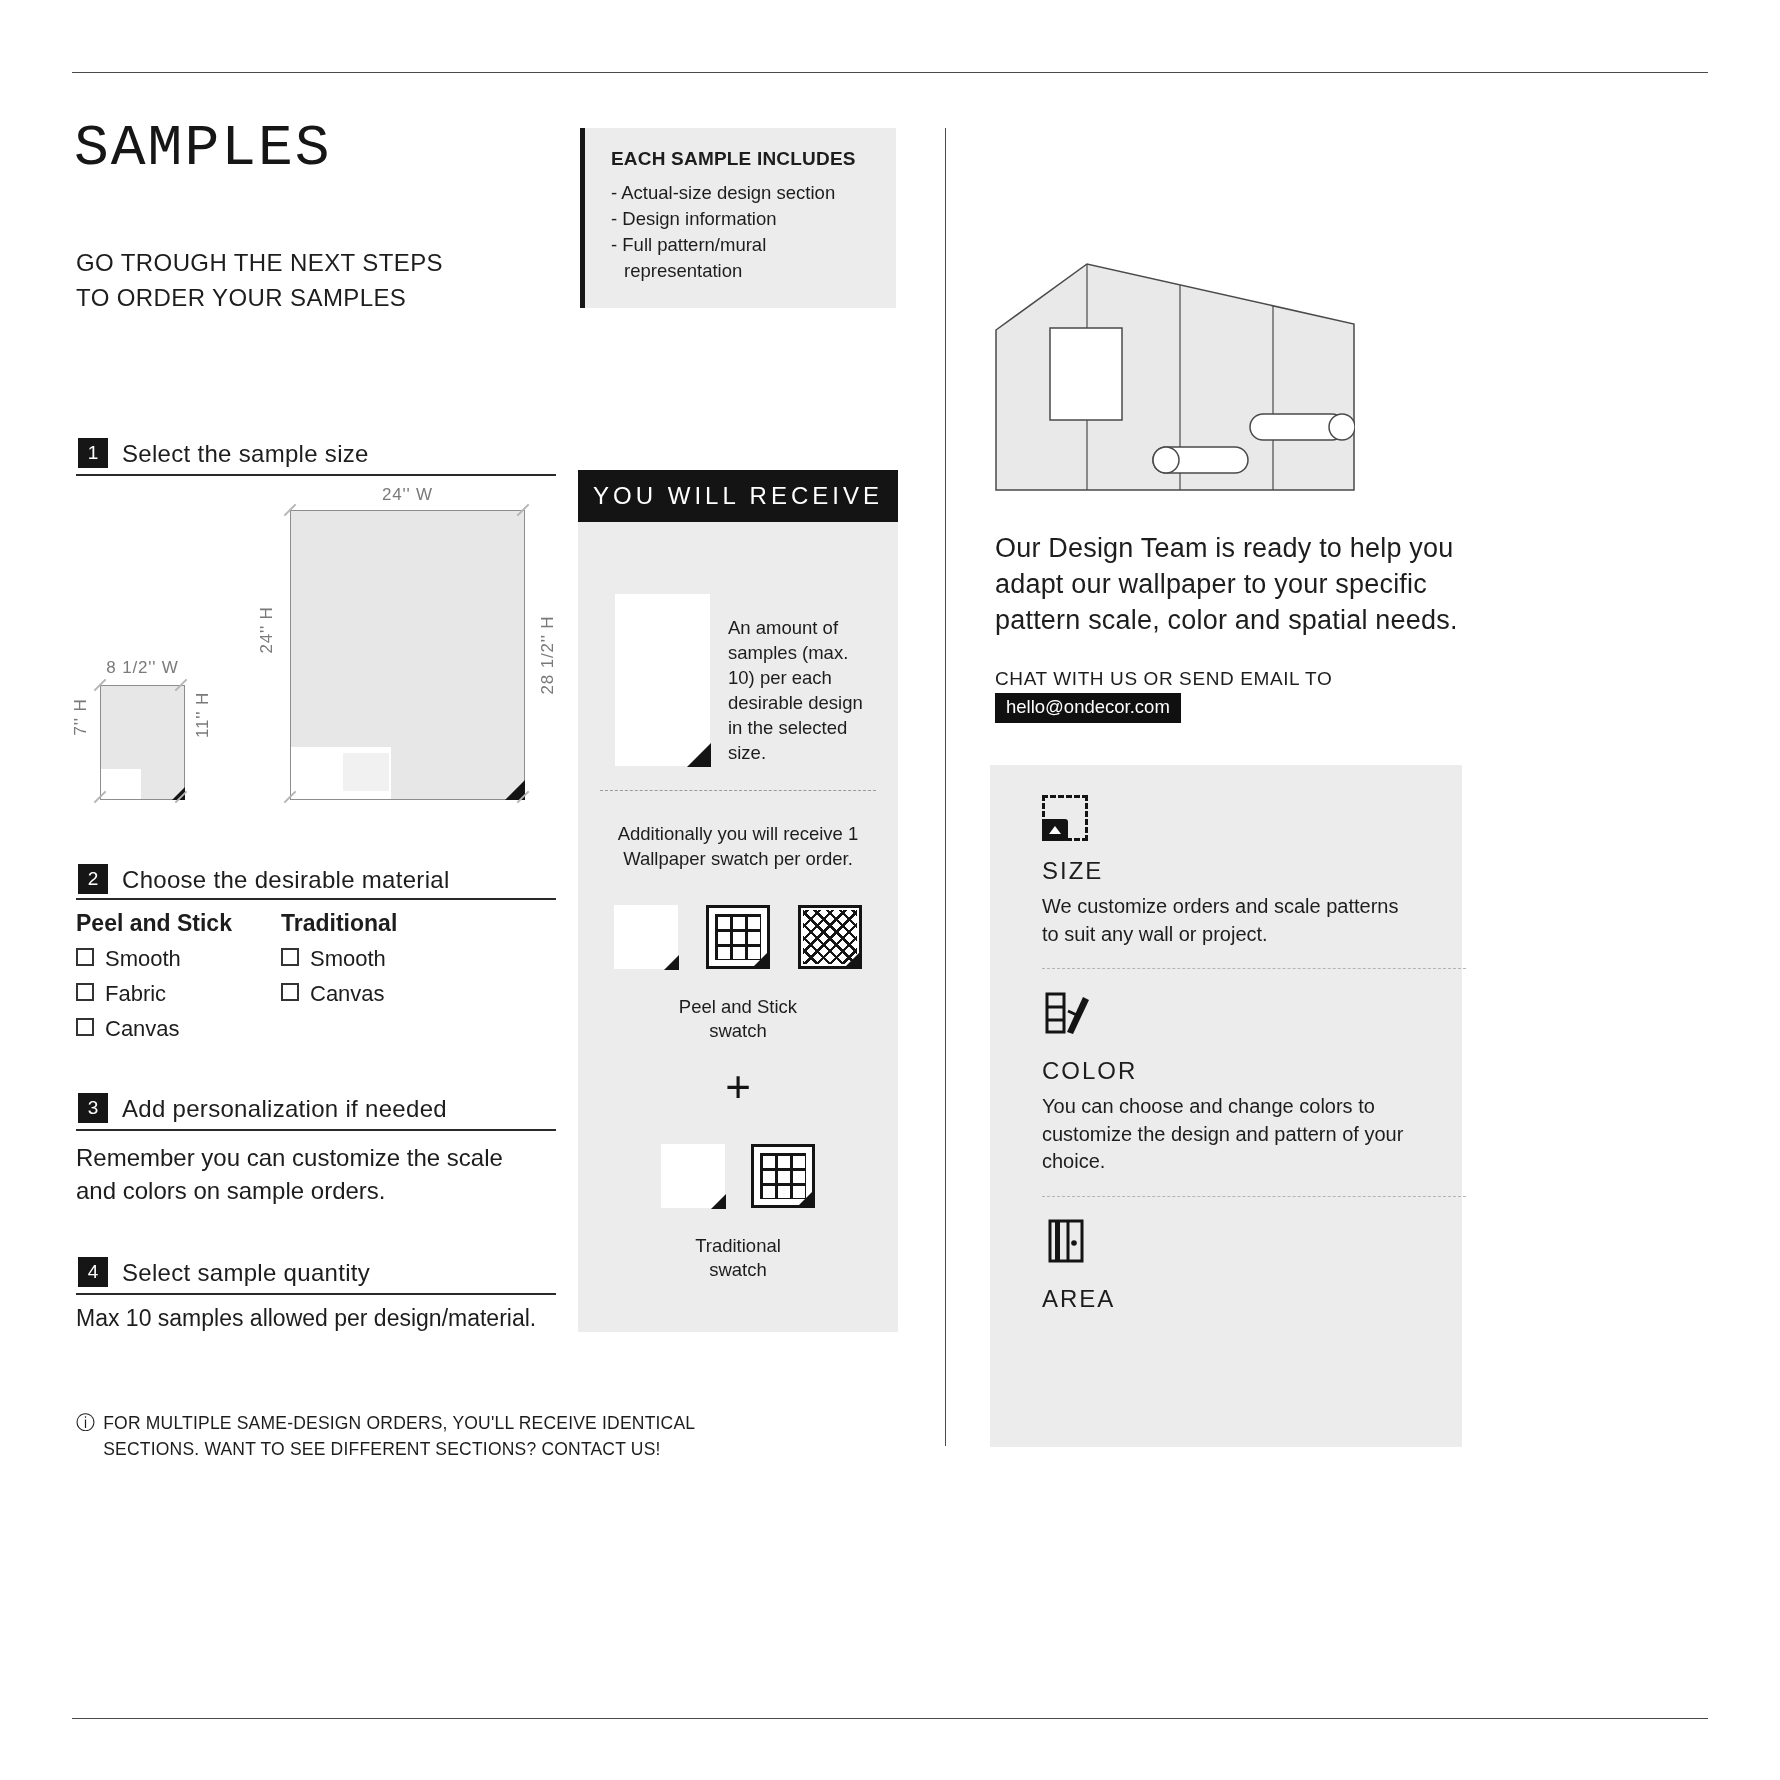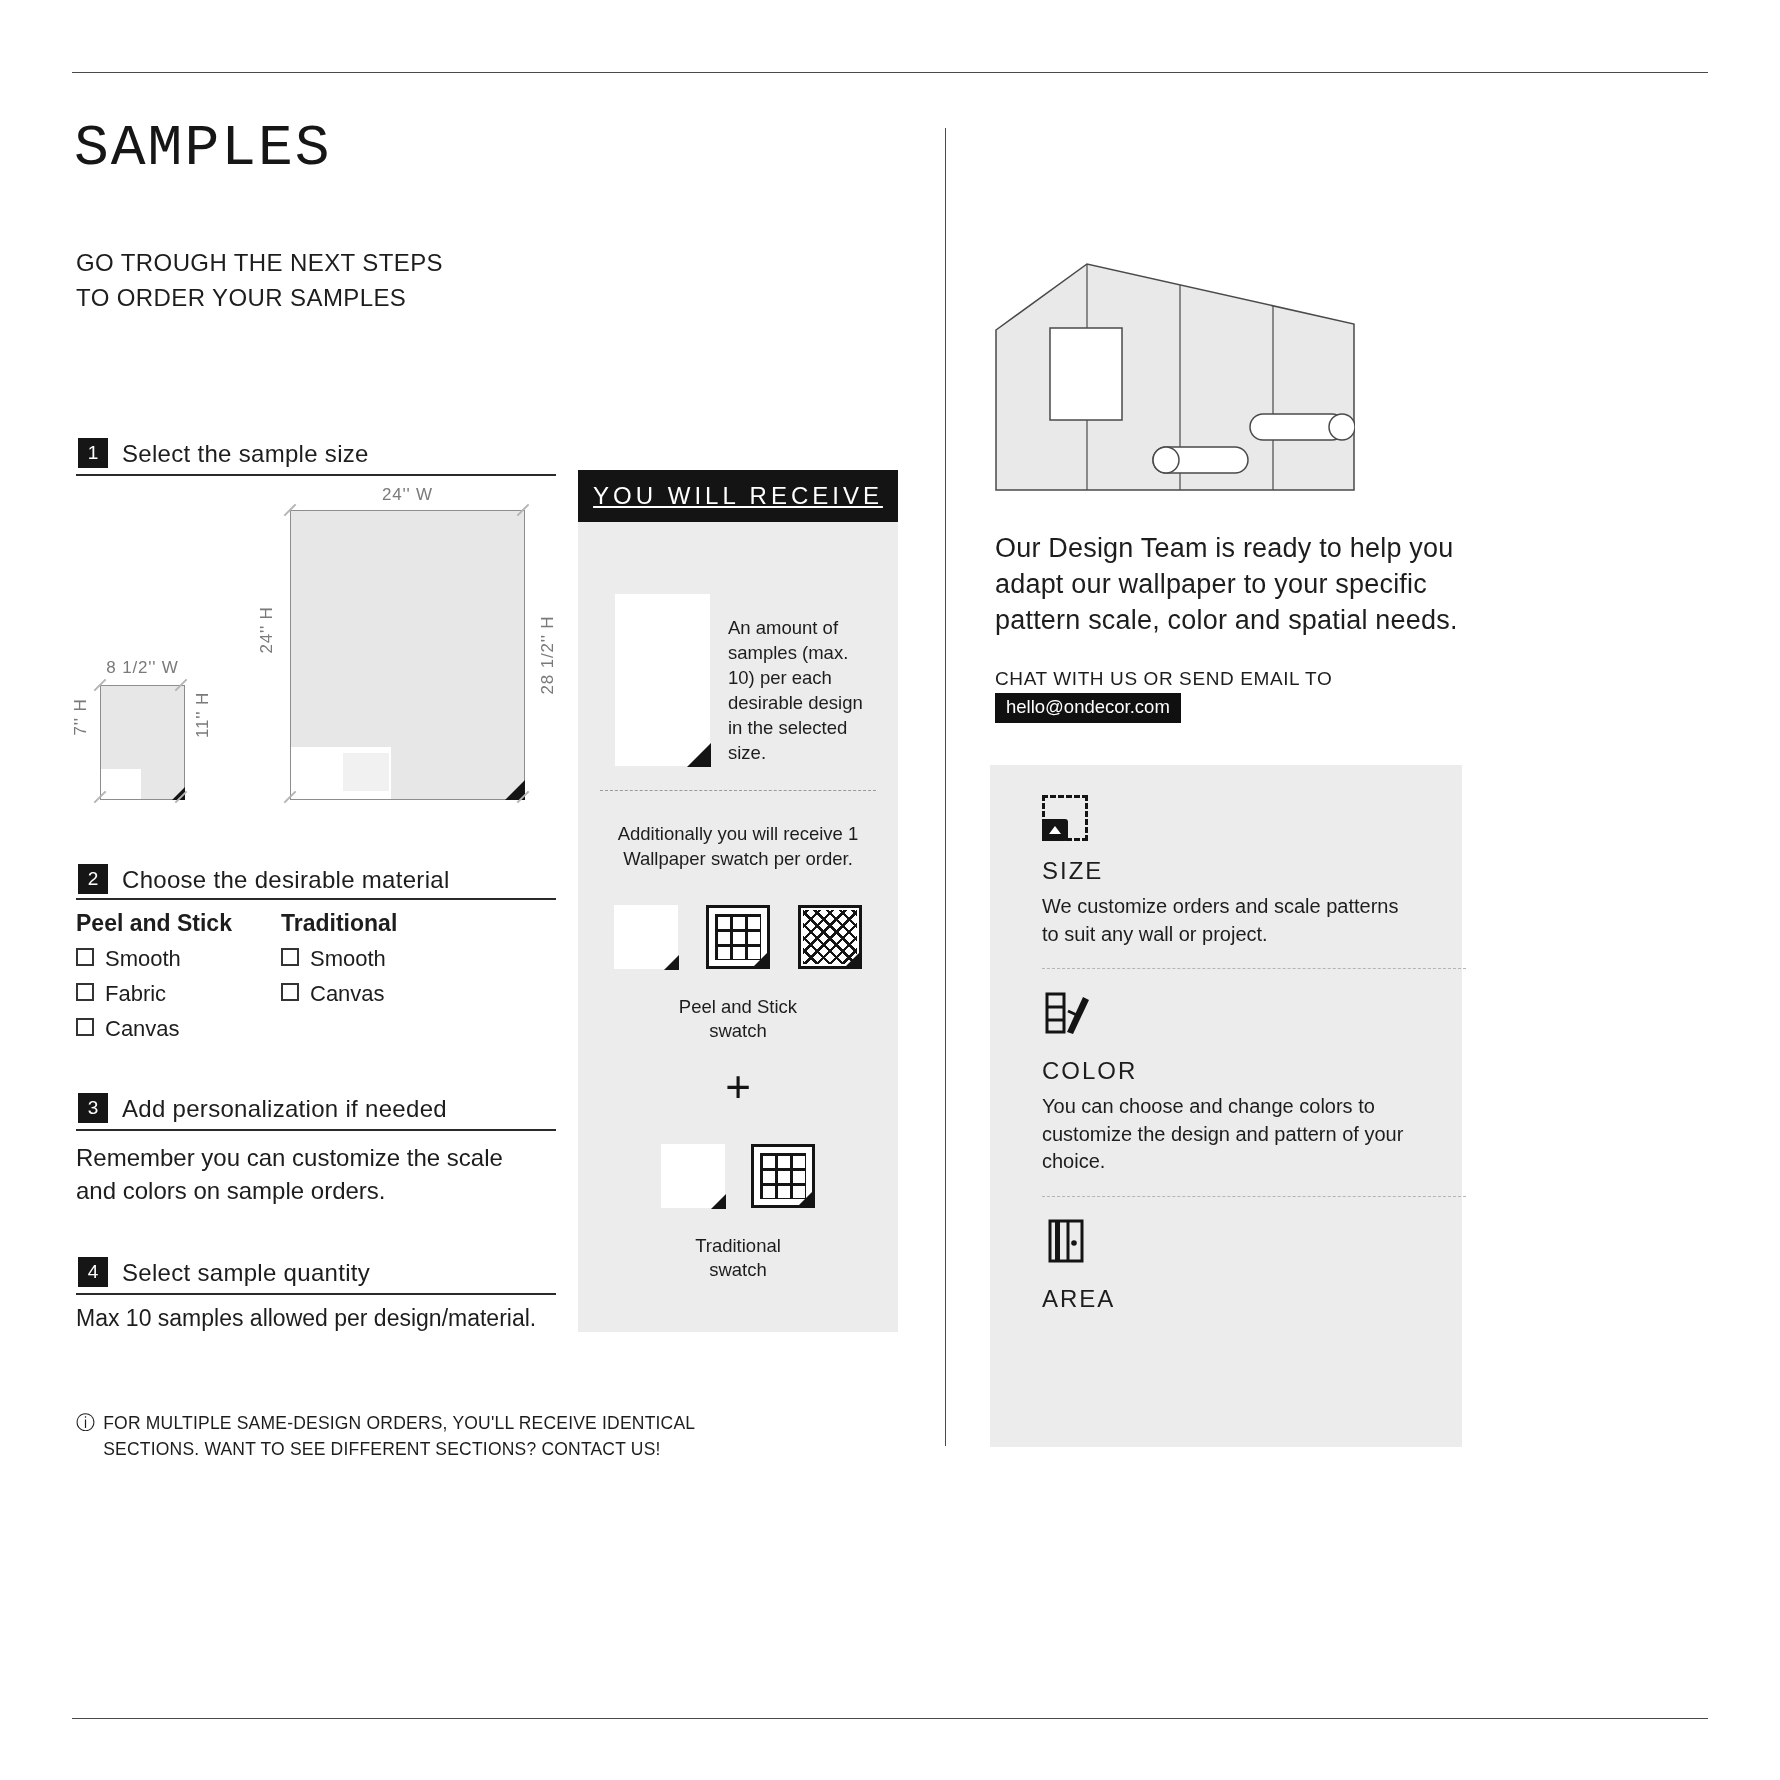--- a/index.html
+++ b/index.html
@@ -25,21 +25,21 @@
   .fold-sm{border-bottom:13px solid #141414;border-left:13px solid transparent;}
   .fold-md{border-bottom:24px solid #141414;border-left:24px solid transparent;}
   .fold-swatch{border-bottom:15px solid #141414;border-left:15px solid transparent;}
   .mat-title{font-size:23px;font-weight:700;white-space:nowrap;}
   .opt{font-size:22px;margin-bottom:9px;white-space:nowrap;}
   .checkbox{display:inline-block;width:14px;height:14px;border:2px solid #333333;margin-right:11px;}
   .body-text{font-size:24px;line-height:1.38;}
   .note{font-size:17.5px;line-height:1.5;letter-spacing:0.2px;}
   .note-row{display:flex;gap:8px;align-items:flex-start;}
   .note-icon{font-size:19px;line-height:1.35;}
-  .receive-header{background:#141414;color:#ffffff;display:flex;align-items:center;justify-content:center;font-size:24px;letter-spacing:4px;font-weight:500;text-decoration:underline;}
+  .receive-header{background:#141414;color:#ffffff;display:flex;align-items:center;justify-content:center;font-size:24px;letter-spacing:4px;font-weight:500;}
   .receive-body{background:#ececec;}
   .paper-icon{background:#ffffff;}
   .receive-text{font-size:18.5px;line-height:1.35;}
   .center{text-align:center;}
   .dashed{border-top:1px dashed #9a9a9a;height:0;}
   .swatch{width:64px;height:64px;background:#ffffff;}
   .bordered{border:3px solid #141414;box-sizing:border-box;}
   .grid-fill{position:absolute;inset:6px;
     background-image:repeating-linear-gradient(to right,#141414 0 3px,transparent 3px 15px),
                      repeating-linear-gradient(to bottom,#141414 0 3px,transparent 3px 15px);}
@@ -68,20 +68,26 @@
   <div class="abs hrule" style="left:72px;top:72px;width:1636px;"></div>
   <div class="abs hrule" style="left:72px;top:1718px;width:1636px;"></div>
 
   <div class="abs big-title" style="left:74px;top:116px;font-family:Liberation Mono, monospace;">SAMPLES</div>
 
   <div class="abs intro" style="left:76px;top:246px;">
     <div>GO TROUGH THE NEXT STEPS</div>
     <div>TO ORDER YOUR SAMPLES</div>
   </div>
 
+  <div class="abs includes-box" style="left:580px;top:128px;width:316px;">
+    <div class="includes-title">EACH SAMPLE INCLUDES</div>
+    <div class="includes-item">- Actual-size design section</div>
+    <div class="includes-item">- Design information</div>
+    <div class="includes-item">- Full pattern/mural representation</div>
+  </div>
 
   <div class="abs step-num" style="left:78px;top:438px;">1</div>
   <div class="abs step-label" style="left:122px;top:440px;">Select the sample size</div>
   <div class="abs step-rule" style="left:76px;top:474px;width:480px;"></div>
 
   <div class="abs" style="left:75px;top:485px;width:490px;height:335px;">
     <div class="dim abs" style="left:215px;top:0;width:235px;text-align:center;">24'' W</div>
 
     <div class="sample-rect abs" style="left:215px;top:25px;width:233px;height:288px;">
       <div class="abs" style="left:0;bottom:0;width:100px;height:52px;background:#ffffff;"></div>

